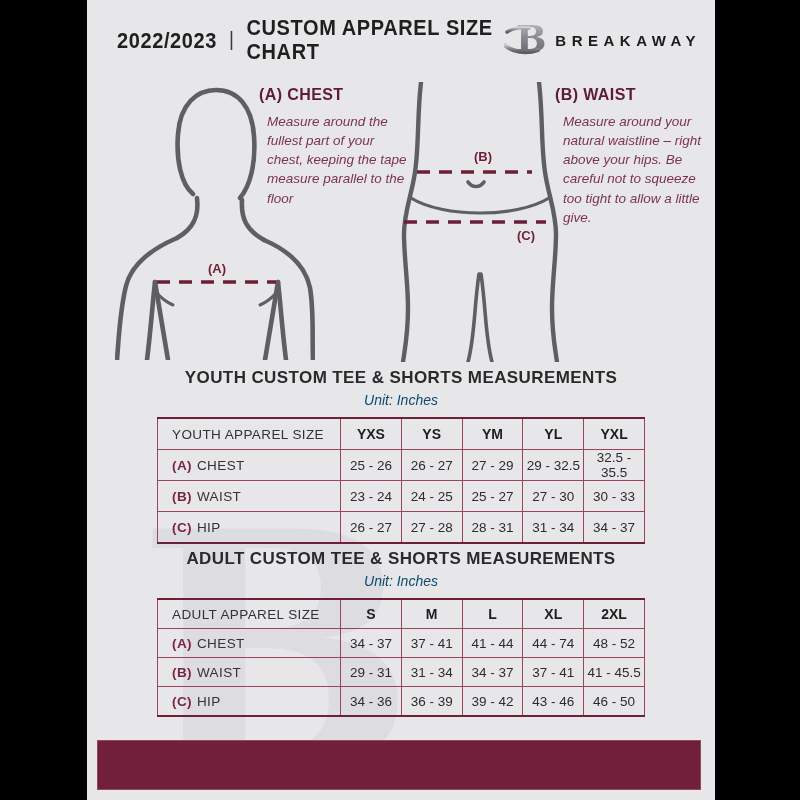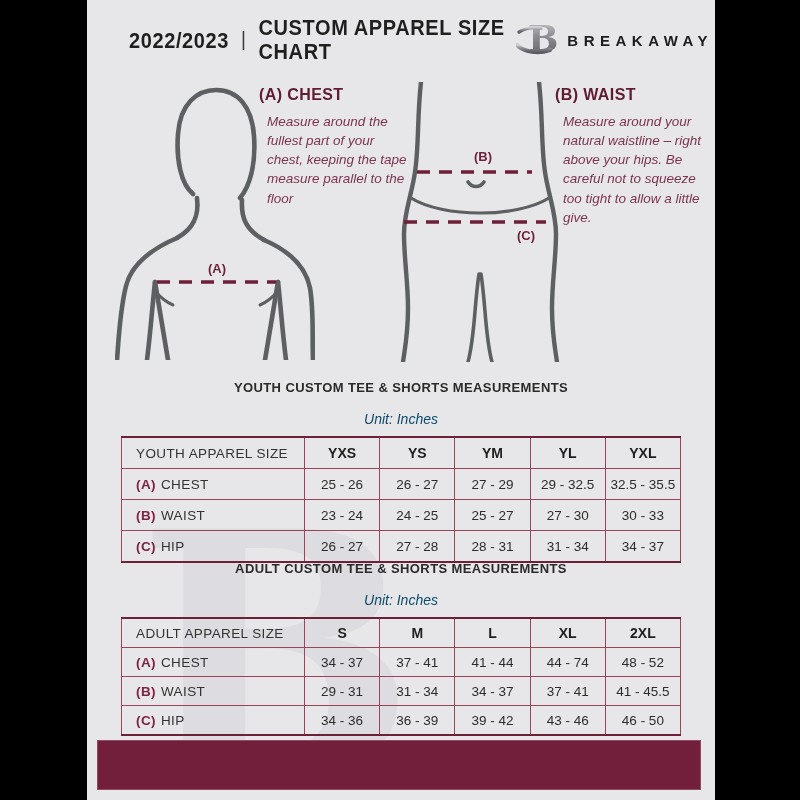--- a/index.html
+++ b/index.html
@@ -7,21 +7,21 @@
     width:800px; height:800px; position:relative; overflow:hidden;
     background:#000;
     font-family:"Liberation Sans", sans-serif;
   }
   .page {
     position:absolute; left:87px; top:0; width:628px; height:800px;
     background:#e7e7e9;
   }
   
   .header {
-    position:absolute; top:0; left:12px; width:628px; height:80px;
+    position:absolute; top:0; left:0; width:628px; height:80px;
     display:flex; align-items:center; justify-content:space-between;
     padding:0 14px 0 30px; box-sizing:border-box;
   }
   .hdr-title {
     display:flex; align-items:center; gap:12px;
     font-weight:700; font-size:20px; color:#1f1f1f; letter-spacing:0.6px;
     transform:scaleY(1.08);
   }
   .hdr-sep { font-weight:400; color:#3a3a3a; font-size:19px; }
   .brand { display:flex; align-items:center; gap:9px; }
@@ -40,24 +40,24 @@
     font-size:13.5px; font-style:italic; color:#7c3350; line-height:1.42;
     margin:8px; white-space:pre-line;
   }
   .gb-chest { left:172px; top:4px;  width:160px; }
   .gb-waist { left:468px; top:4px;  width:156px; }
   .gb-hips  { left:468px; top:138px; width:156px; }
   
   .section { position:absolute; left:0; width:628px; text-align:center; z-index:1; }
   .sec-youth { top:364px; }
   .sec-adult { top:545px; }
-  .sec-title { font-size:13px; font-weight:700; color:#2a2a2a; letter-spacing:0.4px; margin:16px; }
+  .sec-title { font-size:17px; font-weight:700; color:#2a2a2a; letter-spacing:0.4px; margin:4px; }
   .sec-unit  { font-size:14px; font-style:italic; color:#0c4a6e; margin:3px 0 0 0; }
   table.size-table {
-    border-collapse:collapse; table-layout:fixed; width:560px;
+    border-collapse:collapse; table-layout:fixed; width:488px;
     margin:9px auto 0; background:transparent;
     border-top:2px solid #6d2138; border-bottom:2px solid #6d2138;
   }
   .size-table td, .size-table th {
     border:1px solid #9a445b; height:30px; padding:0;
     font-size:13.5px; color:#2c2c2c; font-weight:400; text-align:center;
   }
   .sec-adult .size-table td, .sec-adult .size-table th { height:28px; }
   .size-table th.size-cell { font-weight:700; font-size:14px; color:#1e1e1e; }
   .size-table .label-col {

